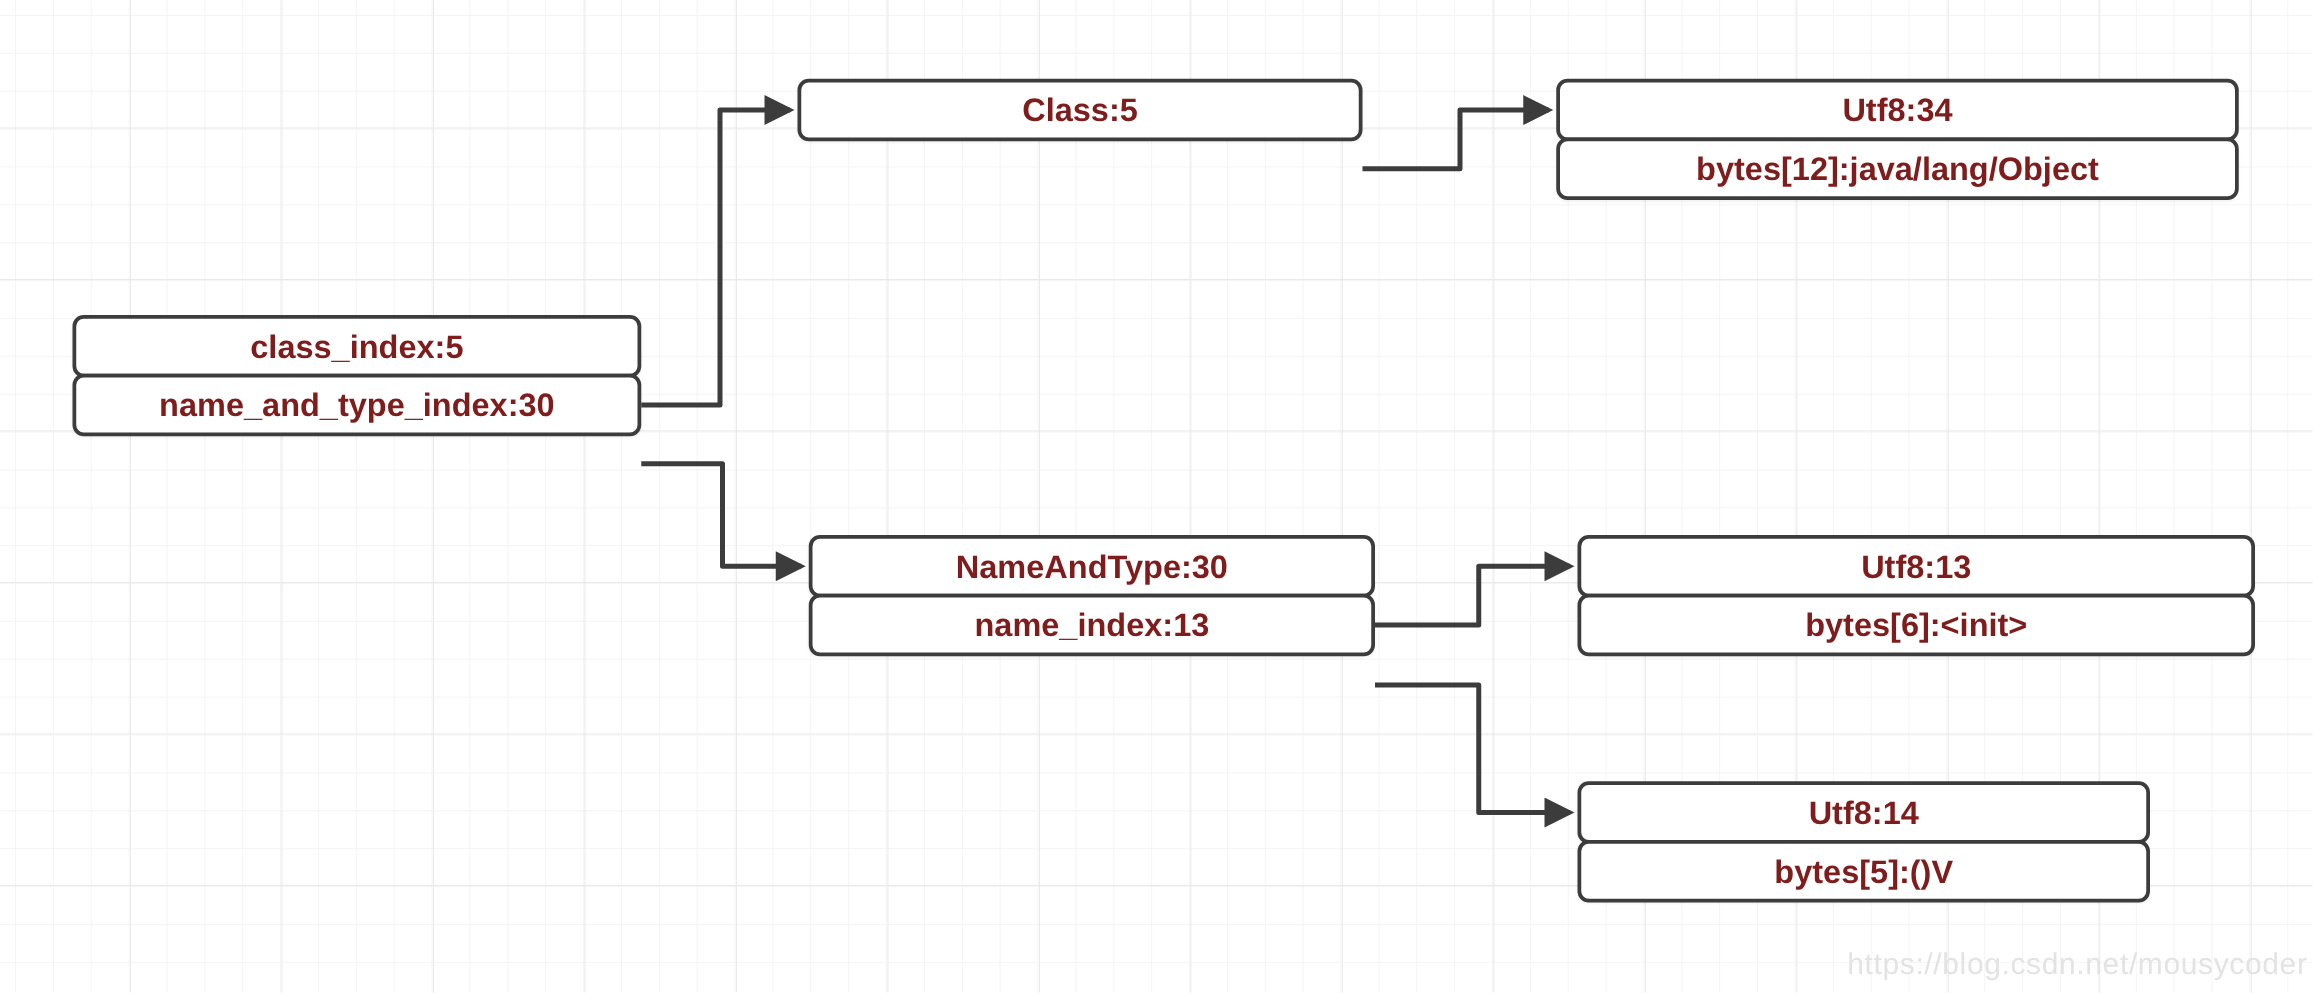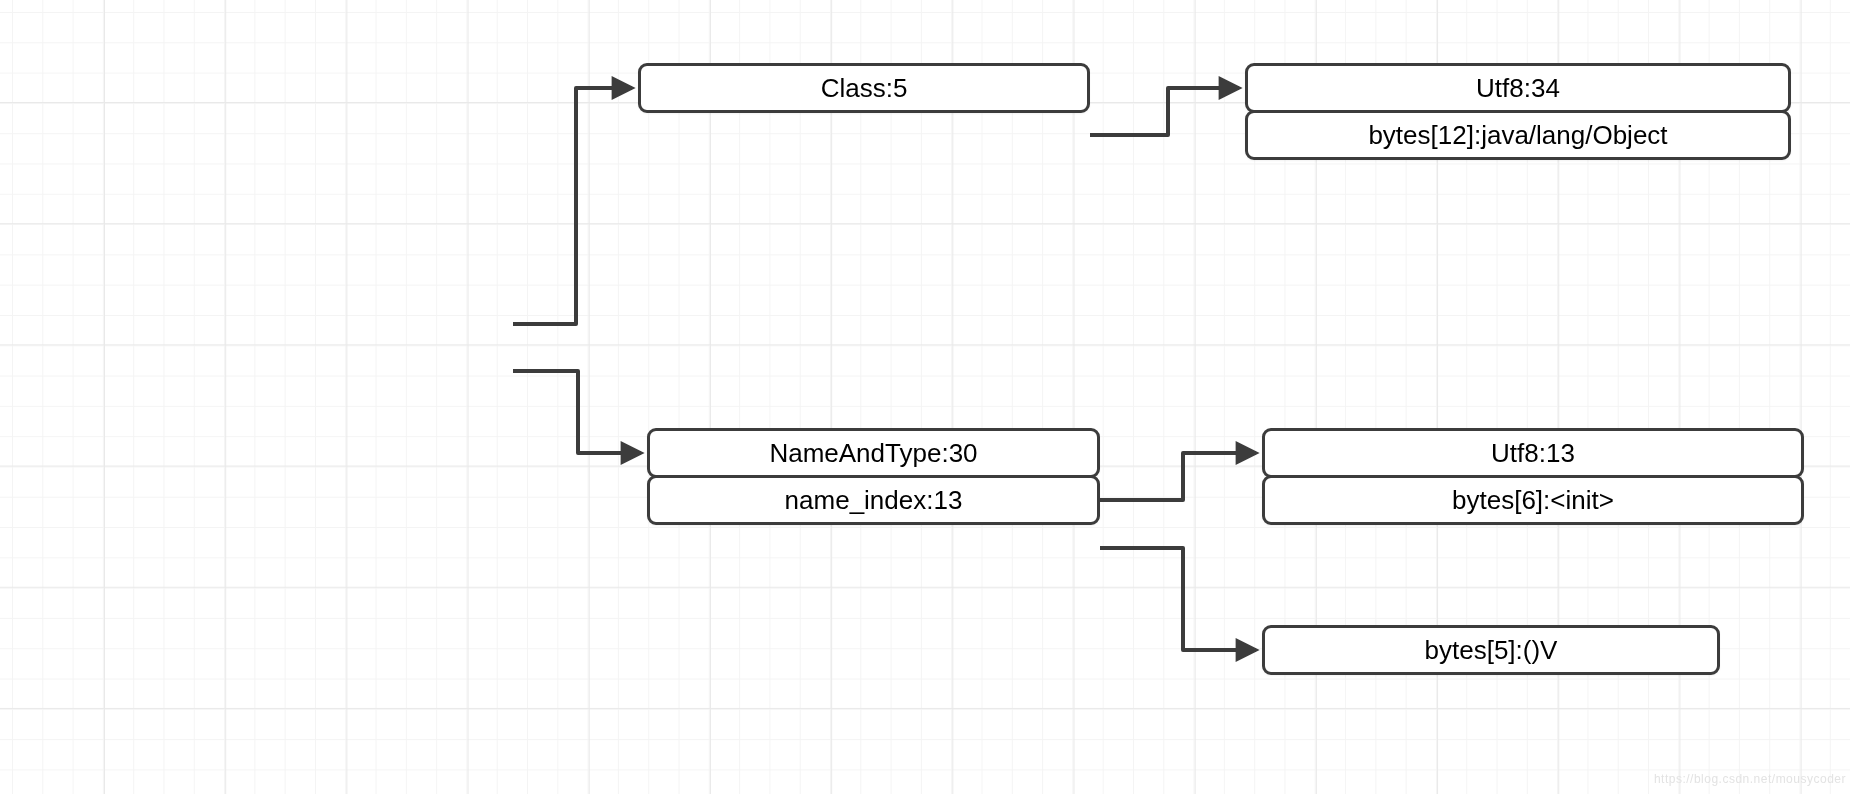--- a/index.html
+++ b/index.html
@@ -20,27 +20,28 @@
   .edges{position:absolute;left:0;top:0;pointer-events:none;}
   .edges polyline{fill:none;stroke:#3c3c3c;stroke-width:4;stroke-linejoin:round;}
   .node{position:absolute;}
   .node .row{
     box-sizing:border-box;
     height:50px;
     background:#ffffff;
     border:3px solid #3c3c3c;
     border-radius:9px;
     display:flex;align-items:center;justify-content:center;
-    font-size:26px;color:#000000;
+    font-size:26px;color:#7f1d1d;
     box-shadow:0 1px 2px rgba(0,0,0,0.05);
+    font-weight:bold;
   }
   .node .row + .row{margin-top:-3px;}
   .watermark{
     position:absolute;right:4px;bottom:8px;
-    font-size:12px;color:#e3e3e3;letter-spacing:0.5px;
+    font-size:24px;color:#e3e3e3;letter-spacing:0.5px;
     user-select:none;
   }
 </style>
 </head>
 <body>
 
 <div class="canvas">
 
   <svg class="edges" width="1850" height="794">
     <defs>
@@ -49,20 +50,22 @@
       </marker>
     </defs>
     <polyline points="513,324 576,324 576,88 632,88" marker-end="url(#arrow)"></polyline>
     <polyline points="513,371 578,371 578,453 641,453" marker-end="url(#arrow)"></polyline>
     <polyline points="1090,135 1168,135 1168,88 1239,88" marker-end="url(#arrow)"></polyline>
     <polyline points="1100,500 1183,500 1183,453 1256,453" marker-end="url(#arrow)"></polyline>
     <polyline points="1100,548 1183,548 1183,650 1256,650" marker-end="url(#arrow)"></polyline>
   </svg>
 
   <div class="node" style="left:58px;top:252px;width:455px">
+    <div class="row">class_index:5</div>
+    <div class="row">name_and_type_index:30</div>
   </div>
 
   <div class="node" style="left:638px;top:63px;width:452px">
     <div class="row">Class:5</div>
   </div>
 
   <div class="node" style="left:1245px;top:63px;width:546px">
     <div class="row">Utf8:34</div>
     <div class="row">bytes[12]:java/lang/Object</div>
   </div>
@@ -71,18 +74,19 @@
     <div class="row">NameAndType:30</div>
     <div class="row">name_index:13</div>
   </div>
 
   <div class="node" style="left:1262px;top:428px;width:542px">
     <div class="row">Utf8:13</div>
     <div class="row">bytes[6]:&lt;init&gt;</div>
   </div>
 
   <div class="node" style="left:1262px;top:625px;width:458px">
+    <div class="row">Utf8:14</div>
     <div class="row">bytes[5]:()V</div>
   </div>
 
   <div class="watermark">https://blog.csdn.net/mousycoder</div>
 
 </div>
 
 </body></html>

